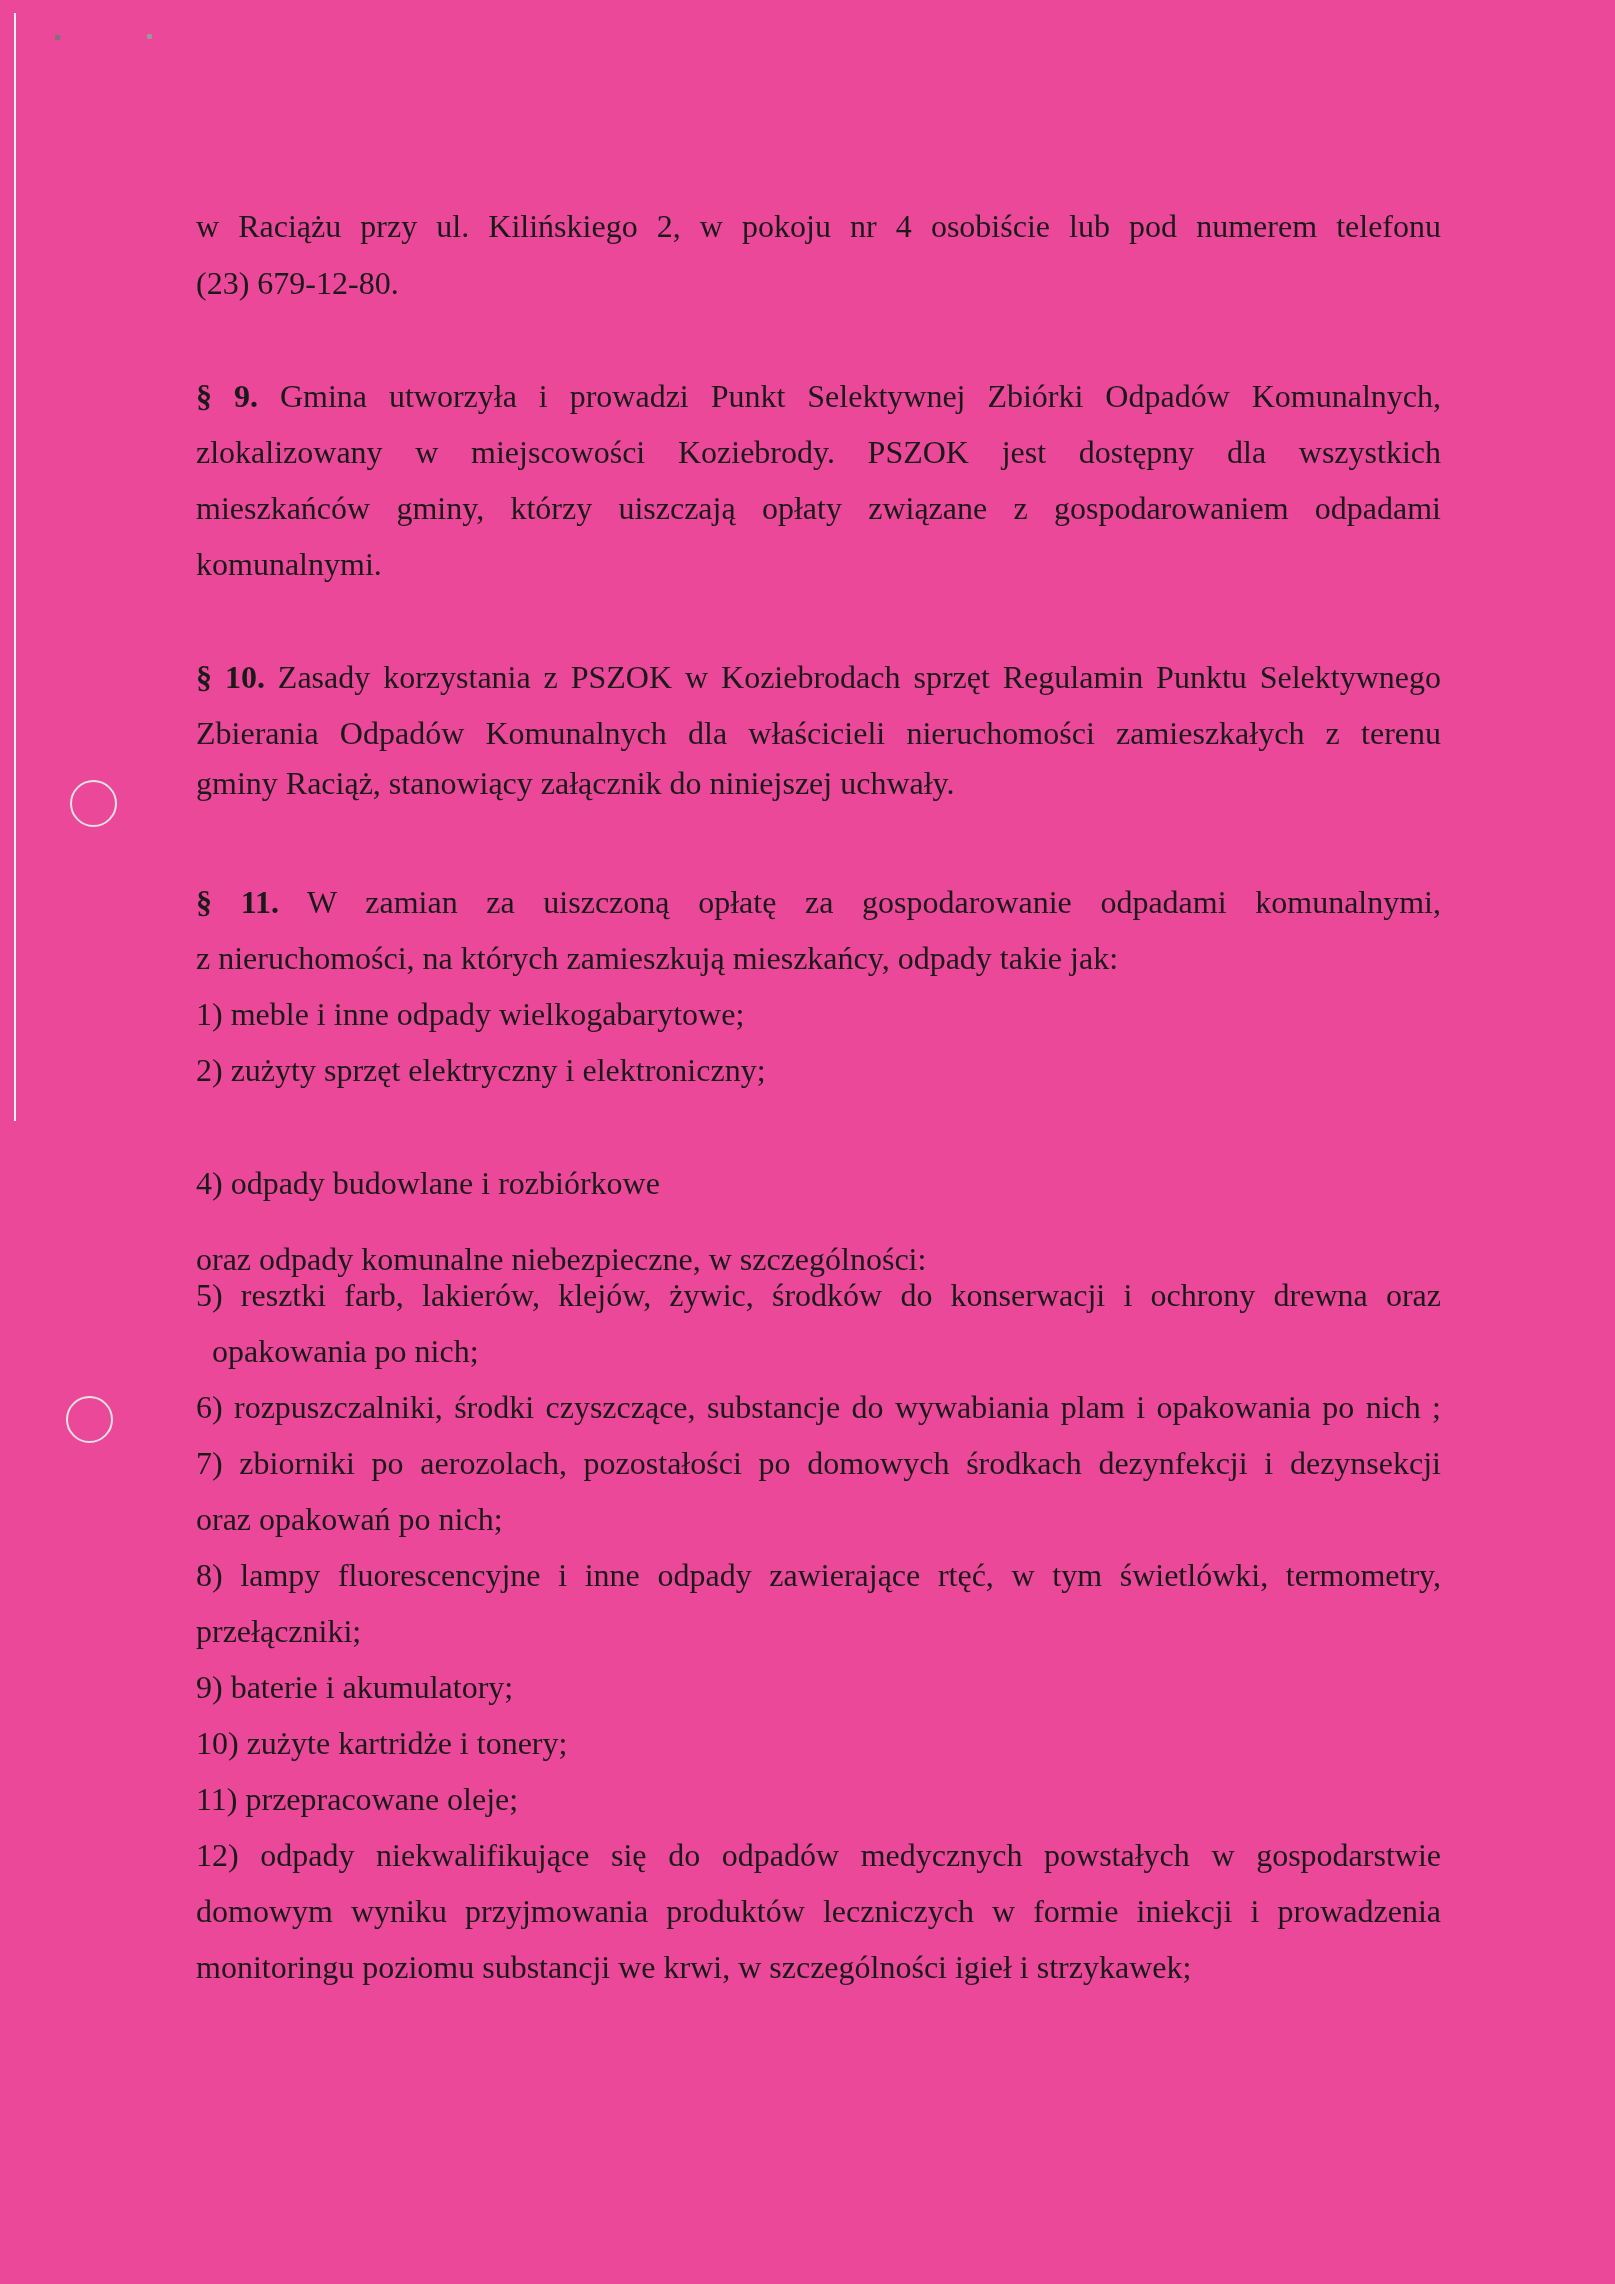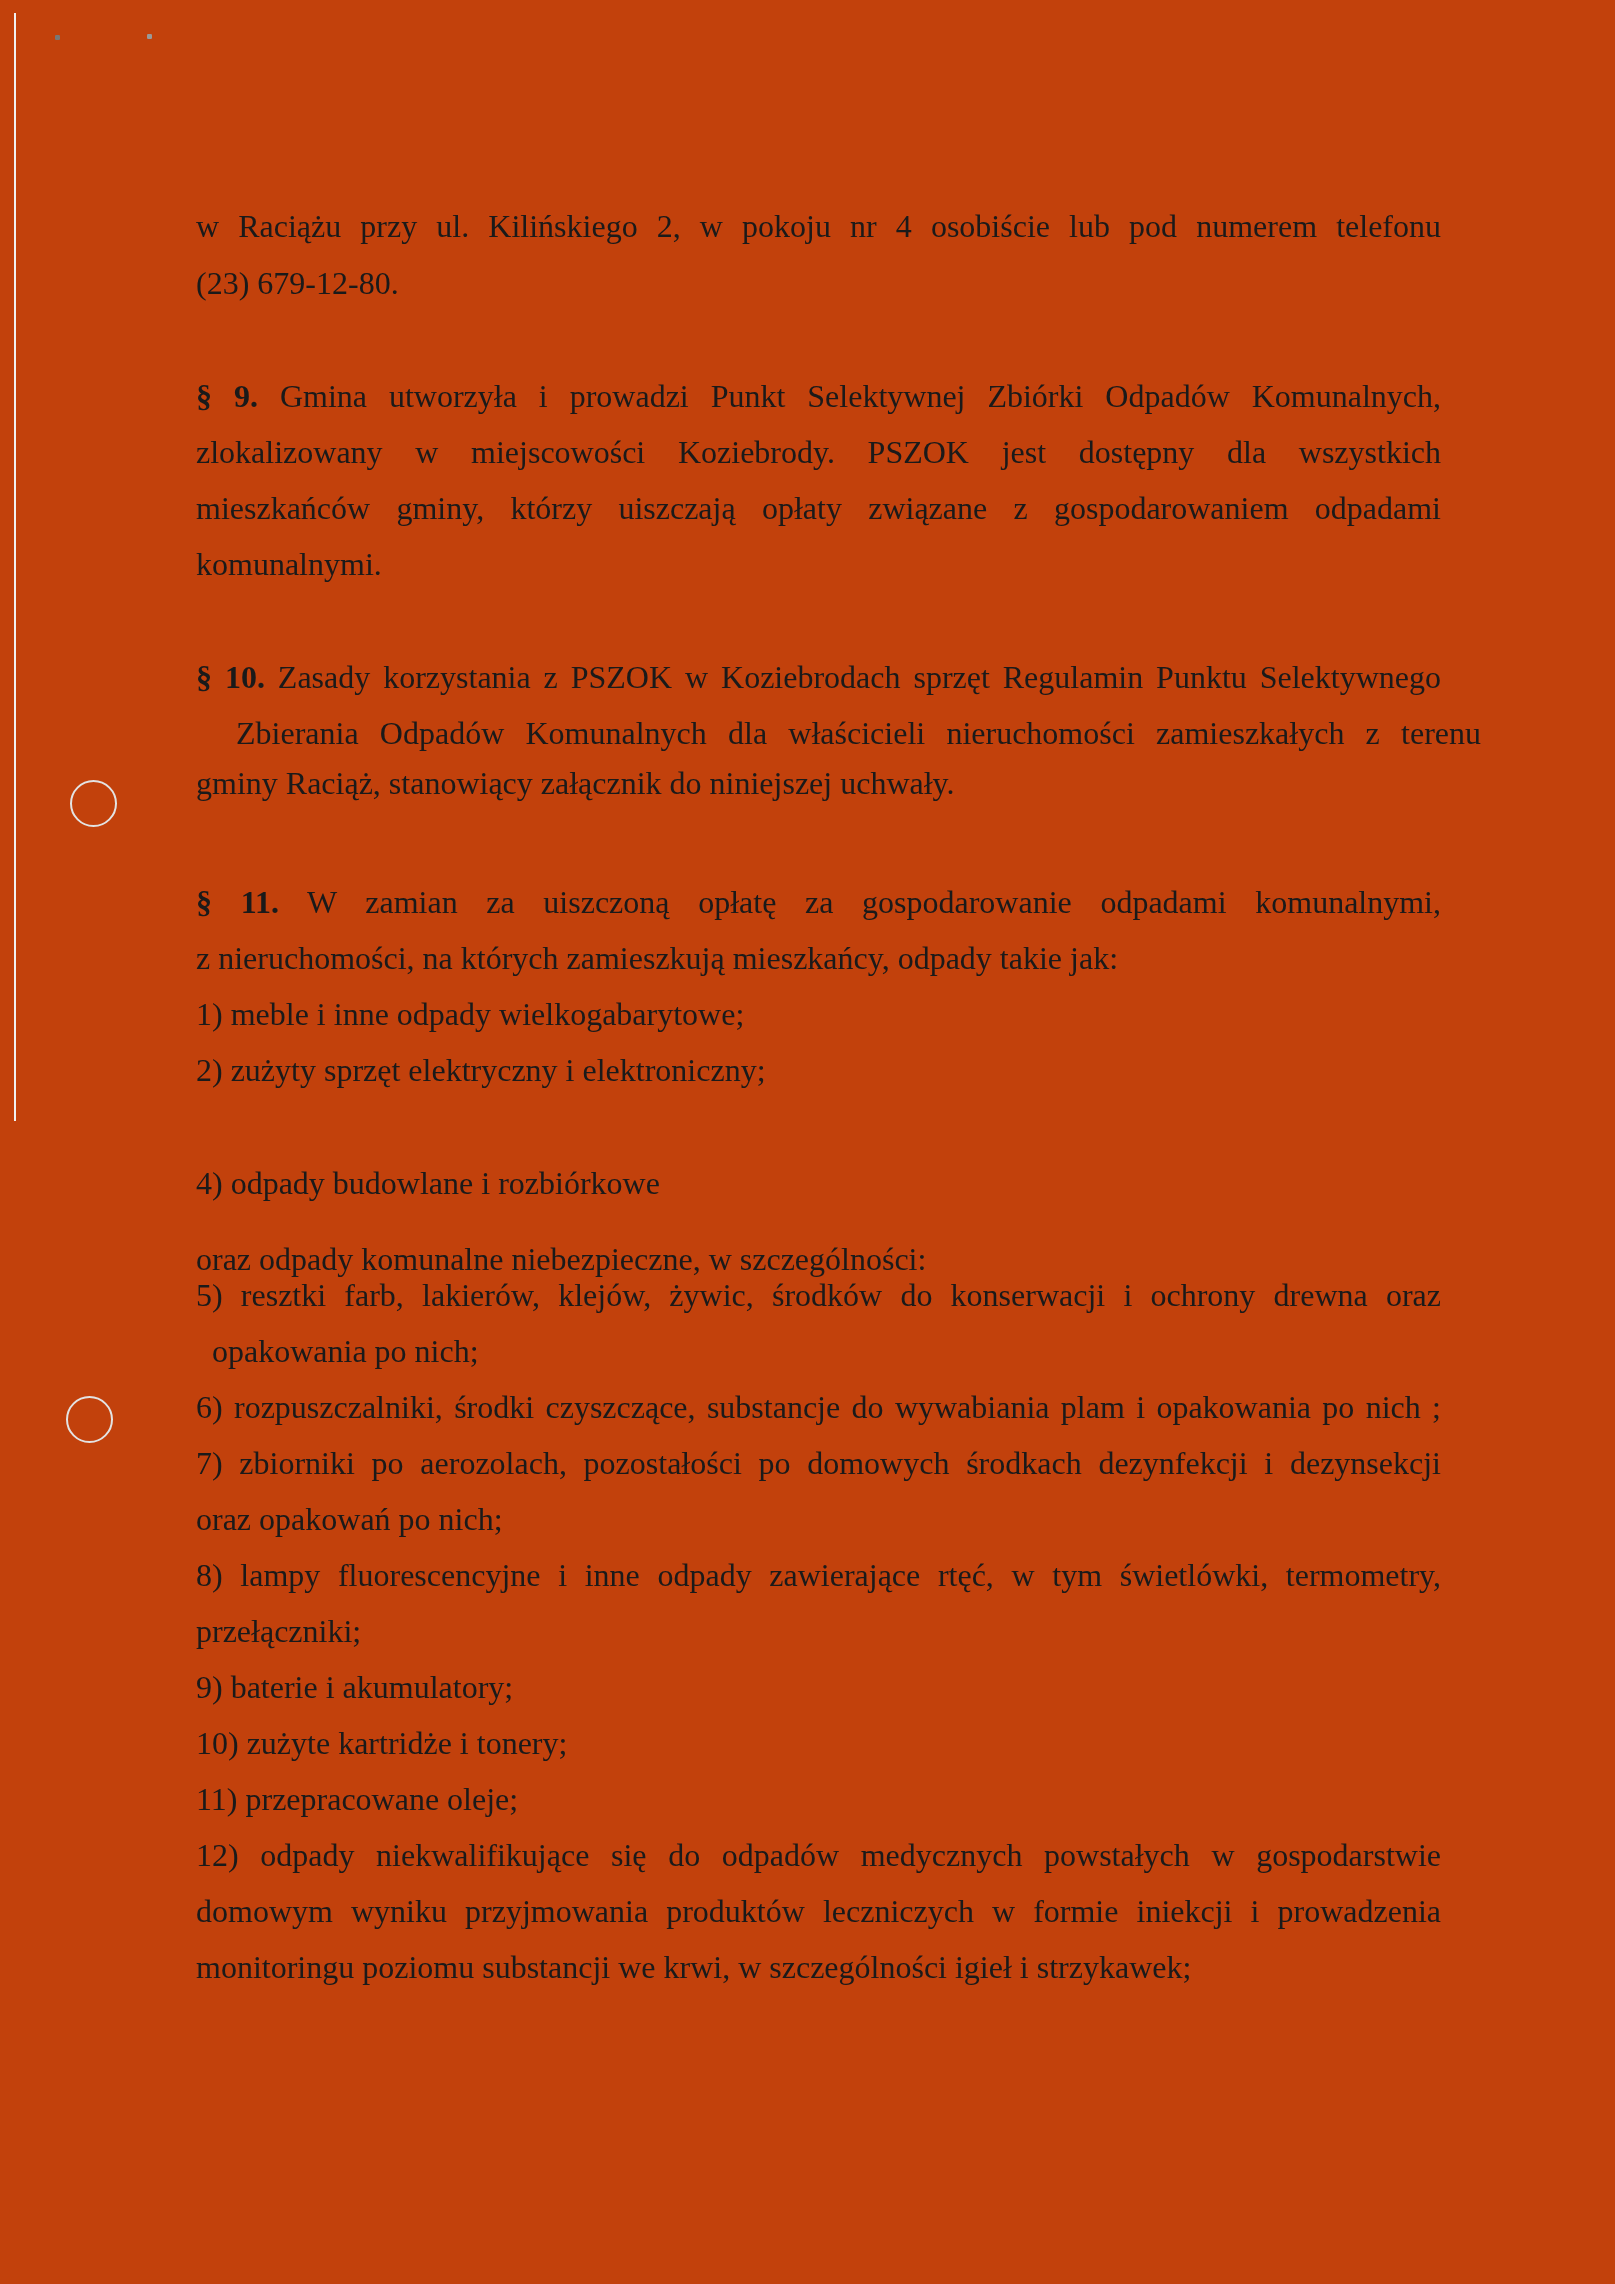--- a/index.html
+++ b/index.html
@@ -1,17 +1,17 @@
 <!DOCTYPE html>
 <html style="font-size:10.4px"><head>
 <meta charset="utf-8">
 <style>
   html, body { margin: 0; padding: 0; background: #ffffff; }
   body { width: 1616px; height: 2284px; position: relative; overflow: hidden; }
-  .page { position: absolute; left: 0; top: 0; width: 1616px; height: 2284px; background: #c2410c; }
+  .page { position: absolute; left: 0; top: 0; width: 1616px; height: 2284px; background: #ec4899; }
   .edge { position: absolute; left: 14.3px; top: 13px; width: 1.3px; height: 1108px; background: #f1f1f1; }
   .line {
     position: absolute; left: 196px; width: 1245px;
     font-family: "Liberation Serif", "DejaVu Serif", serif;
     font-size: 32px; line-height: 39px; color: #1a1a1a;
     white-space: nowrap;
   }
   .just { text-align: justify; text-align-last: justify; white-space: normal; height: 39px; overflow: hidden; }
   .sec { font-weight: bold; }
   .speck { position: absolute; width: 5.2px; height: 5.2px; background: #777; border-radius: 1.3px; }
@@ -35,21 +35,21 @@
     <span>Gmina utworzyła i prowadzi Punkt Selektywnej Zbiórki Odpadów Komunalnych,</span>
   </div>
   <div class="line just" style="top:489px;">mieszkańców gminy, którzy uiszczają opłaty związane z gospodarowaniem odpadami</div>
   <div class="line just" style="top:433px;">zlokalizowany  w miejscowości Koziebrody. PSZOK jest dostępny dla wszystkich</div>
   <div class="line" style="top:545px;">komunalnymi.</div>
 
   <div class="line just" style="top:658px;">
     <span class="sec">§ 10.</span>
     <span>Zasady korzystania z PSZOK w Koziebrodach sprzęt Regulamin Punktu Selektywnego</span>
   </div>
-  <div class="line just" style="top:714px;margin-left:40px;">Zbierania Odpadów Komunalnych dla właścicieli nieruchomości zamieszkałych z terenu</div>
+  <div class="line just" style="top:714px;">Zbierania Odpadów Komunalnych dla właścicieli nieruchomości zamieszkałych z terenu</div>
   <div class="line" style="top:724px;margin-top:40px;">gminy Raciąż, stanowiący załącznik do niniejszej uchwały.</div>
 
   <div class="line just" style="top:883px;">
     <span class="sec">§ 11.</span>
     <span>W zamian za uiszczoną opłatę za gospodarowanie odpadami komunalnymi,</span>
   </div>
   <div class="line" style="top:939px;">z nieruchomości, na których zamieszkują mieszkańcy, odpady takie jak:</div>
   <div class="line" style="top:995px;">1) meble i inne odpady wielkogabarytowe;</div>
   <div class="line" style="top:1051px;">2) zużyty sprzęt elektryczny i elektroniczny;</div>
   <div class="line" style="top:1164px;">4) odpady budowlane i rozbiórkowe</div>

